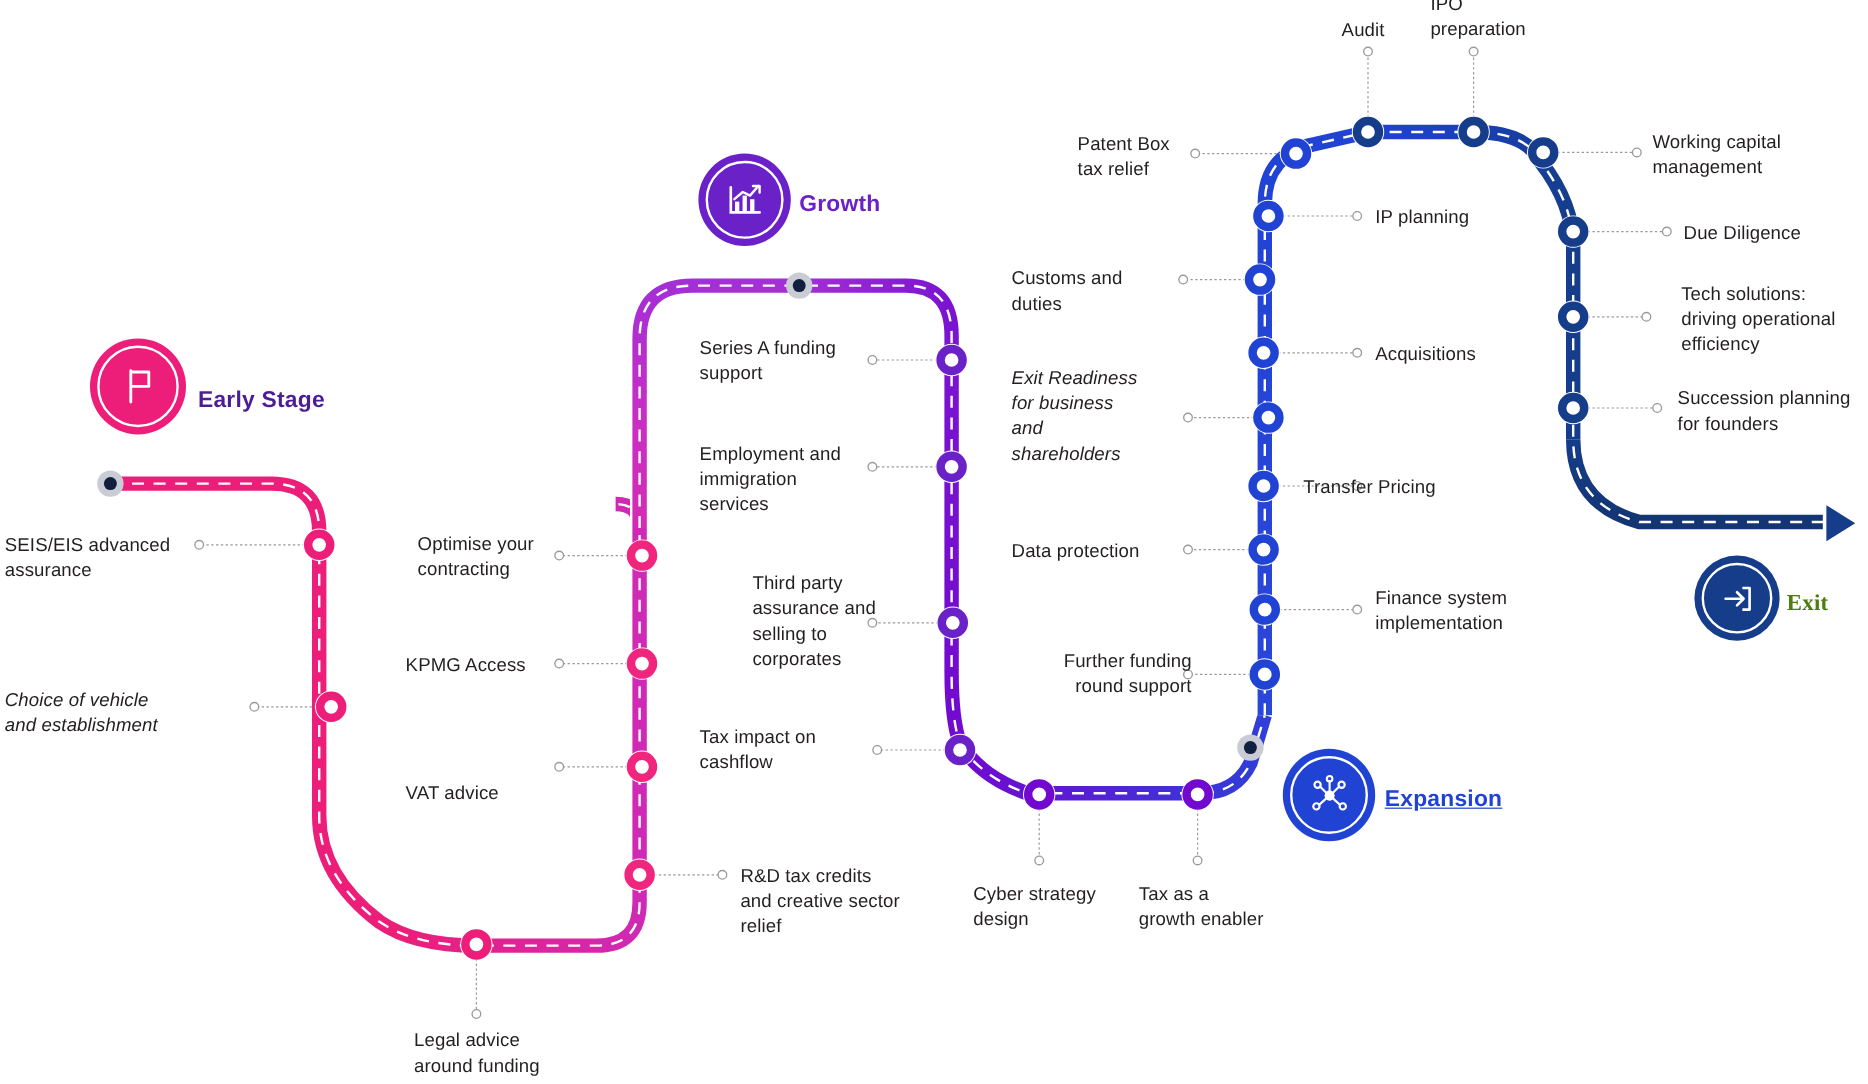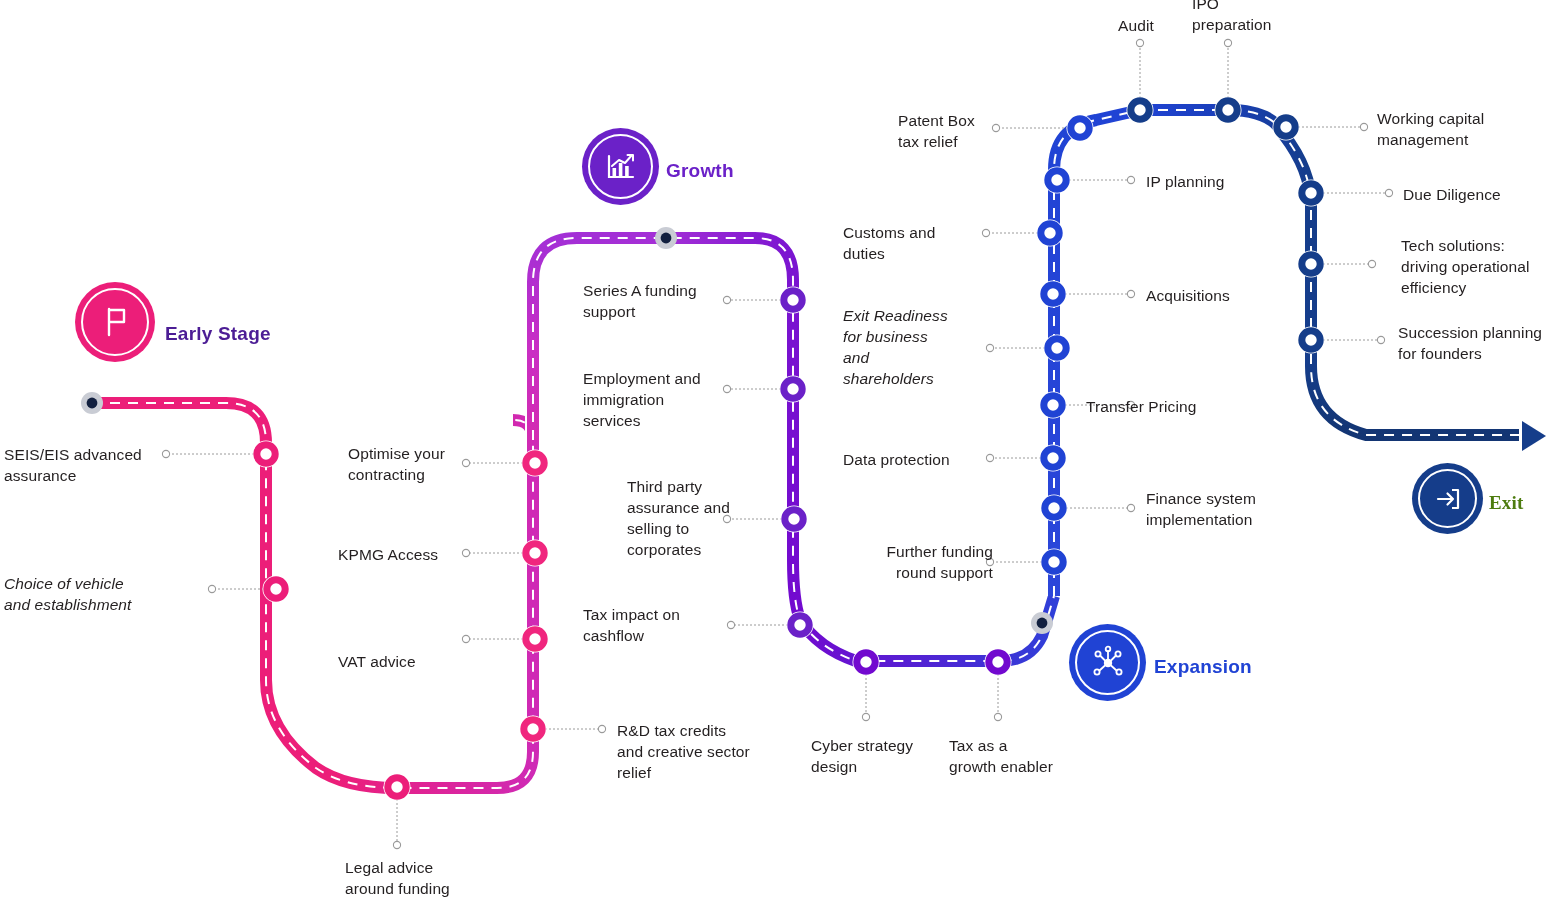--- a/index.html
+++ b/index.html
@@ -261,21 +261,21 @@
   <svg width="36" height="36" viewBox="0 0 36 36">
     <circle cx="18" cy="18" r="4.2" fill="#fff"></circle>
     <circle cx="8" cy="9" r="2.6" fill="none" stroke="#fff" stroke-width="1.8"></circle>
     <circle cx="28" cy="9" r="2.6" fill="none" stroke="#fff" stroke-width="1.8"></circle>
     <circle cx="7" cy="27" r="2.6" fill="none" stroke="#fff" stroke-width="1.8"></circle>
     <circle cx="29" cy="27" r="2.6" fill="none" stroke="#fff" stroke-width="1.8"></circle>
     <circle cx="18" cy="4" r="2.3" fill="none" stroke="#fff" stroke-width="1.8"></circle>
     <path d="M18 14 L18 6 M15 15.5 L10 10.5 M21 15.5 L26 10.5 M15 20.5 L9.5 25.5 M21 20.5 L26.5 25.5" stroke="#fff" stroke-width="1.8" fill="none" stroke-linecap="round"></path>
   </svg>
 </div>
-<div class="stage-title" style="left:1154px;top:656px;color:#2043d4;">Expansion</div>
+<div class="stage-title" style="left:1154px;top:656px;color:#2043d4;text-decoration:underline;">Expansion</div>
 
 <div class="stage-icon" style="left:1412px;top:463px;width:71px;height:71px;background:#153d8a;">
   <span class="ring"></span>
   <svg width="32" height="32" viewBox="0 0 32 32">
     <path d="M20 7 L26 7 L26 25 L20 25" stroke="#fff" stroke-width="2.2" fill="none" stroke-linejoin="round"></path>
     <path d="M6 16 L21 16 M15.5 10.5 L21 16 L15.5 21.5" stroke="#fff" stroke-width="2.2" fill="none" stroke-linecap="round" stroke-linejoin="round"></path>
   </svg>
 </div>
 <div class="stage-title" style="left:1489px;top:492px;color:#4d7c0f;font-family:Liberation Serif, serif;">Exit</div>
 

